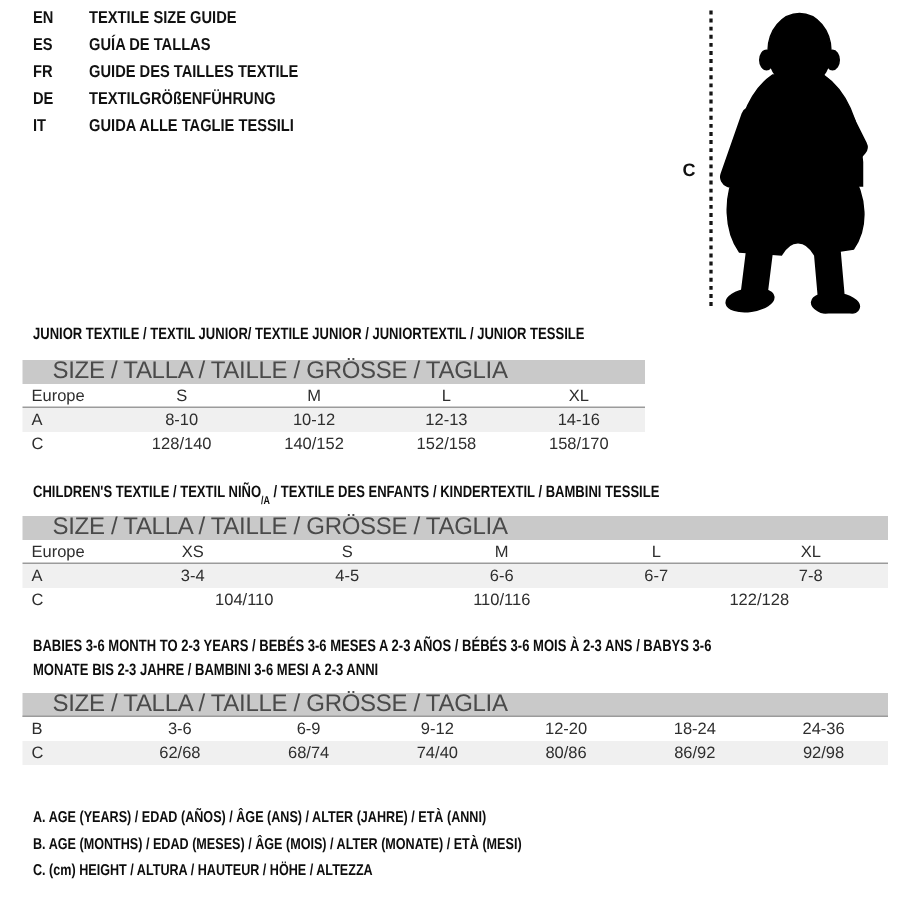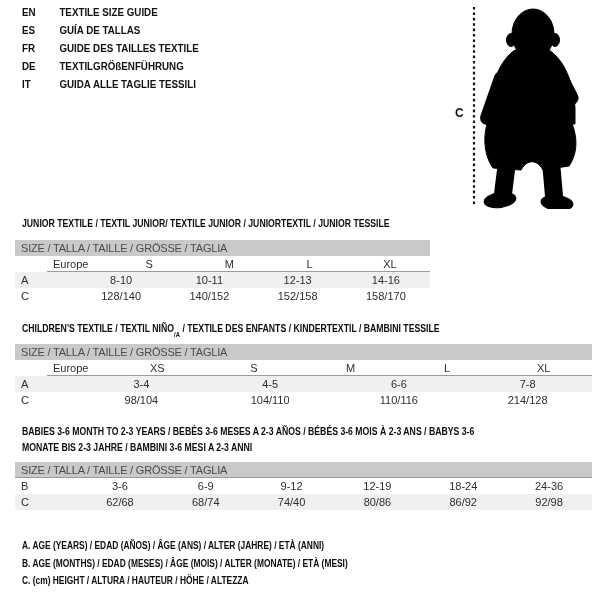--- a/index.html
+++ b/index.html
@@ -25,27 +25,27 @@
   .table-title sub{font-size:7.5px;position:relative;bottom:-2px;}
   .t1-title{top:215px;left:22px;}
   .t2-title{top:320px;left:22px;}
   .t3-title{top:423px;left:22px;}
 
   .size-table{left:15px;}
   .t1-table{top:240px;width:415px;}
   .t2-table{top:344px;width:577px;}
   .t3-table{top:462px;width:577px;}
 
-  .size-bar{height:16px;line-height:16px;padding-left:6px;font-size:11px;
+  .size-bar{height:16px;line-height:16px;padding-left:20px;font-size:16px;
     letter-spacing:-0.2px;box-sizing:border-box;}
   .size-bar.bar-line{border-bottom:1px solid; margin-bottom:0;}
   .trow{display:flex;height:16px;line-height:16px;font-size:11px;box-sizing:border-box;}
   .trow .tlabel{width:56px;padding-left:6px;flex:none;}
   .trow .tcell{flex:1;text-align:center;}
-  .trow.hdr{border-bottom:1px solid;margin-left:32px;}
+  .trow.hdr{border-bottom:1px solid;}
 
   
   .footnotes{top:537px;left:22px;}
   .footnote-line{font-weight:bold;font-size:10.5px;line-height:17.5px;color:#0d0d0d;
     transform:scaleX(0.8);transform-origin:0 50%;white-space:nowrap;}
 </style>
 </head>
 <body>
 
 <div class="abs lang-block">
@@ -108,21 +108,21 @@
       <div class="trow hdr" style="border-color: rgb(155, 155, 155); color: rgb(46, 46, 46);">
         <span class="tlabel">Europe</span>
         <span class="tcell">S</span>
         <span class="tcell">M</span>
         <span class="tcell">L</span>
         <span class="tcell">XL</span>
       </div>
       <div class="trow" style="background: rgb(240, 240, 240); color: rgb(46, 46, 46);">
         <span class="tlabel">A</span>
         <span class="tcell">8-10</span>
-        <span class="tcell">10-11</span>
+        <span class="tcell">10-12</span>
         <span class="tcell">12-13</span>
         <span class="tcell">14-16</span>
       </div>
       <div class="trow" style="color: rgb(46, 46, 46);">
         <span class="tlabel">C</span>
         <span class="tcell">128/140</span>
         <span class="tcell">140/152</span>
         <span class="tcell">152/158</span>
         <span class="tcell">158/170</span>
       </div>
@@ -139,42 +139,42 @@
         <span class="tcell">S</span>
         <span class="tcell">M</span>
         <span class="tcell">L</span>
         <span class="tcell">XL</span>
       </div>
       <div class="trow" style="background: rgb(240, 240, 240); color: rgb(46, 46, 46);">
         <span class="tlabel">A</span>
         <span class="tcell">3-4</span>
         <span class="tcell">4-5</span>
         <span class="tcell">6-6</span>
+        <span class="tcell">6-7</span>
         <span class="tcell">7-8</span>
       </div>
       <div class="trow" style="color: rgb(46, 46, 46);">
         <span class="tlabel">C</span>
-        <span class="tcell">98/104</span>
         <span class="tcell">104/110</span>
         <span class="tcell">110/116</span>
-        <span class="tcell">214/128</span>
+        <span class="tcell">122/128</span>
       </div>
     </div>
 </div>
 
 <h2 class="abs table-title t3-title"><span>BABIES 3-6 MONTH TO 2-3 YEARS / BEBÉS 3-6 MESES A 2-3 AÑOS / BÉBÉS 3-6 MOIS À 2-3 ANS / BABYS 3-6 MONATE BIS 2-3 JAHRE / BAMBINI 3-6 MESI A 2-3 ANNI</span></h2>
 <div class="abs size-table t3-table">
   <div class="size-bar bar-line" style="background: rgb(201, 201, 201); color: rgb(74, 74, 74); border-color: rgb(155, 155, 155);">SIZE / TALLA / TAILLE / GRÖSSE / TAGLIA</div>
   <div>
       <div class="trow" style="color: rgb(46, 46, 46);">
         <span class="tlabel">B</span>
         <span class="tcell">3-6</span>
         <span class="tcell">6-9</span>
         <span class="tcell">9-12</span>
-        <span class="tcell">12-19</span>
+        <span class="tcell">12-20</span>
         <span class="tcell">18-24</span>
         <span class="tcell">24-36</span>
       </div>
       <div class="trow" style="background: rgb(240, 240, 240); color: rgb(46, 46, 46);">
         <span class="tlabel">C</span>
         <span class="tcell">62/68</span>
         <span class="tcell">68/74</span>
         <span class="tcell">74/40</span>
         <span class="tcell">80/86</span>
         <span class="tcell">86/92</span>

